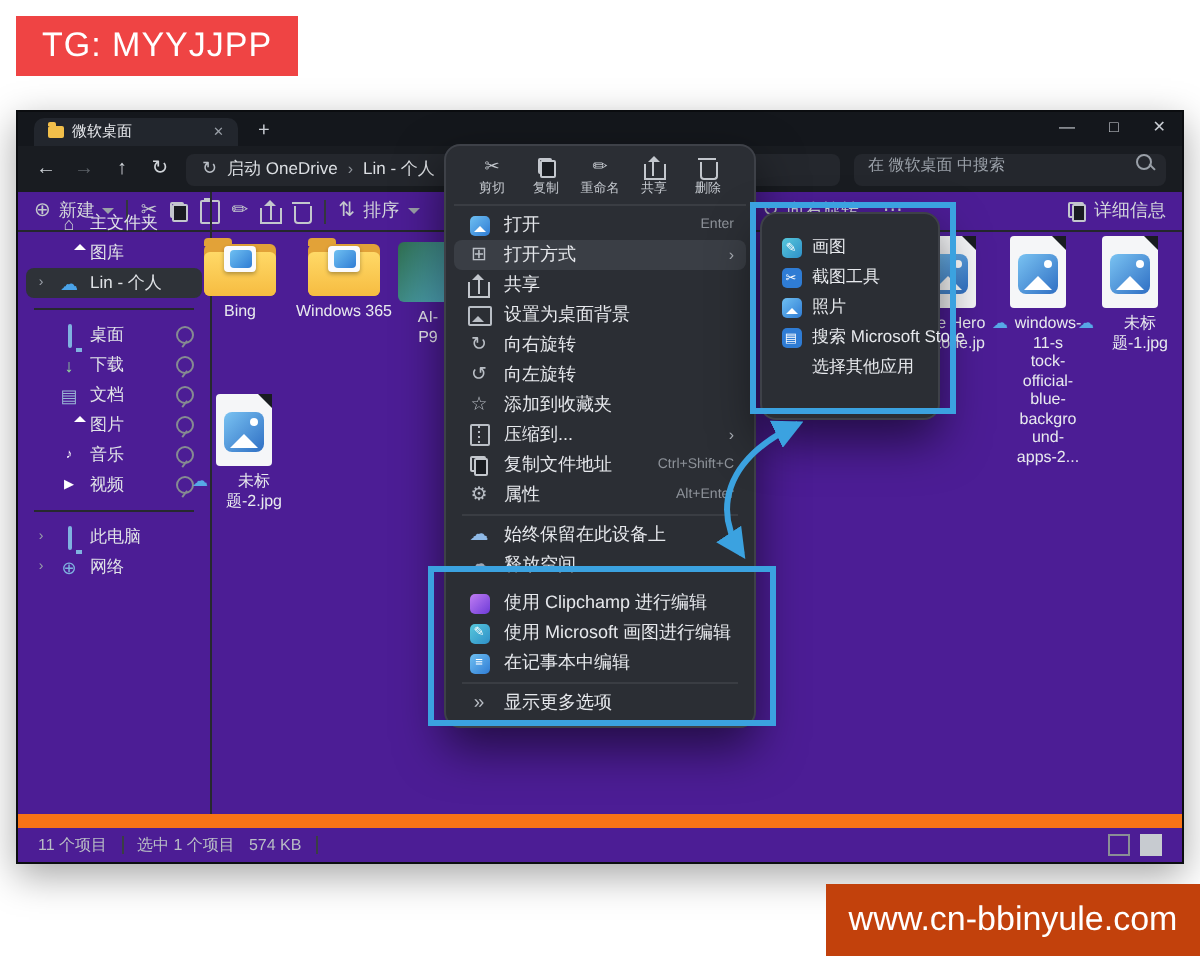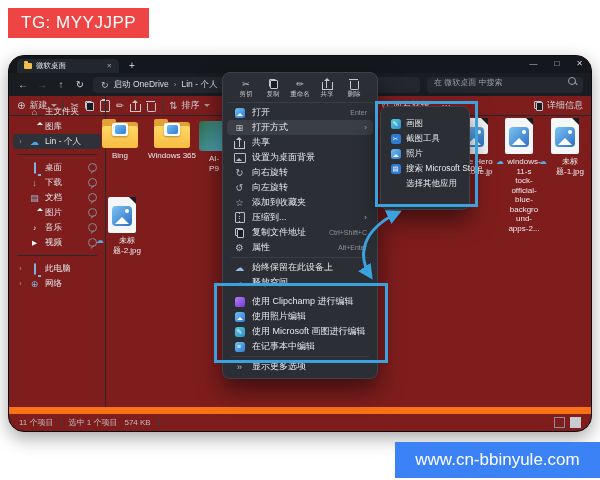--- a/index.html
+++ b/index.html
@@ -2,26 +2,26 @@
 <html><head>
 <meta charset="utf-8">
 <style>
   html,body{margin:0;padding:0;background:#fff;}
   .stage{position:relative;width:600px;height:480px;background:#ffffff;overflow:hidden;
          font-family:"Liberation Sans","DejaVu Sans",sans-serif;}
 
   
   .tg{position:absolute;left:8px;top:8px;z-index:40;background:#ef4444;color:#fff;
       font-size:17px;padding:5px 13px;letter-spacing:.5px;}
-  .wm{position:absolute;right:0;bottom:2px;z-index:40;background:#3b82f6;color:#fff;
-      font-size:17px;width:205px;height:36px;display:flex;align-items:center;justify-content:center;margin-top:28px;}
-
-  
-  .win{position:absolute;left:8px;top:55px;width:584px;height:377px;background:#7f1d1d;
-       border-radius:16px;border:1px solid #0b0d10;box-sizing:border-box;overflow:hidden;z-index:1;
+  .wm{position:absolute;right:0;bottom:2px;z-index:40;background:#c2410c;color:#fff;
+      font-size:17px;width:187px;height:36px;display:flex;align-items:center;justify-content:center;margin-top:28px;}
+
+  
+  .win{position:absolute;left:8px;top:55px;width:584px;height:377px;background:#4c1d95;
+       border-radius:0;border:1px solid #0b0d10;box-sizing:border-box;overflow:hidden;z-index:1;
        box-shadow:0 6px 18px rgba(0,0,0,.35);}
   .tabbar{height:17px;background:#14171c;display:flex;align-items:flex-end;position:relative;}
   .tab{margin-left:8px;height:14px;background:#22262d;border-radius:5px 5px 0 0;display:flex;
        align-items:center;gap:4px;padding:0 7px;min-width:88px;}
   .tfold{width:8px;height:6px;background:#f2bf4a;border-radius:1px;position:relative;flex:none;}
   .tfold::before{content:'';position:absolute;top:-2px;left:0;width:4px;height:2px;background:#f2bf4a;border-radius:1px 1px 0 0;}
   .ttitle{font-size:7.5px;color:#e8eaee;white-space:nowrap;}
   .tclose{margin-left:auto;font-size:6.5px;color:#9aa0a8;padding-left:6px;}
   .tplus{color:#c9cdd3;font-size:10px;margin-left:10px;line-height:14px;}
   .wctrl{position:absolute;right:8px;top:1px;display:flex;gap:17px;color:#c9cdd3;font-size:8px;}
@@ -446,28 +446,20 @@
     </div>
     <div class="mgap"></div>
     <div class="mi">
       <span class="mic">
           <span class="chip purple"></span>
         </span>
       <span class="lbl">使用 Clipchamp 进行编辑</span>
     </div>
     <div class="mi">
       <span class="mic">
-          <span class="chip blue">
-            <i class="mt"></i>
-          </span>
-        </span>
-      <span class="lbl">使用照片编辑</span>
-    </div>
-    <div class="mi">
-      <span class="mic">
           <span class="chip teal">
             <span class="gl">✎</span>
           </span>
         </span>
       <span class="lbl">使用 Microsoft 画图进行编辑</span>
     </div>
     <div class="mi">
       <span class="mic">
           <span class="chip blue">
             <span class="gl">≡</span>

